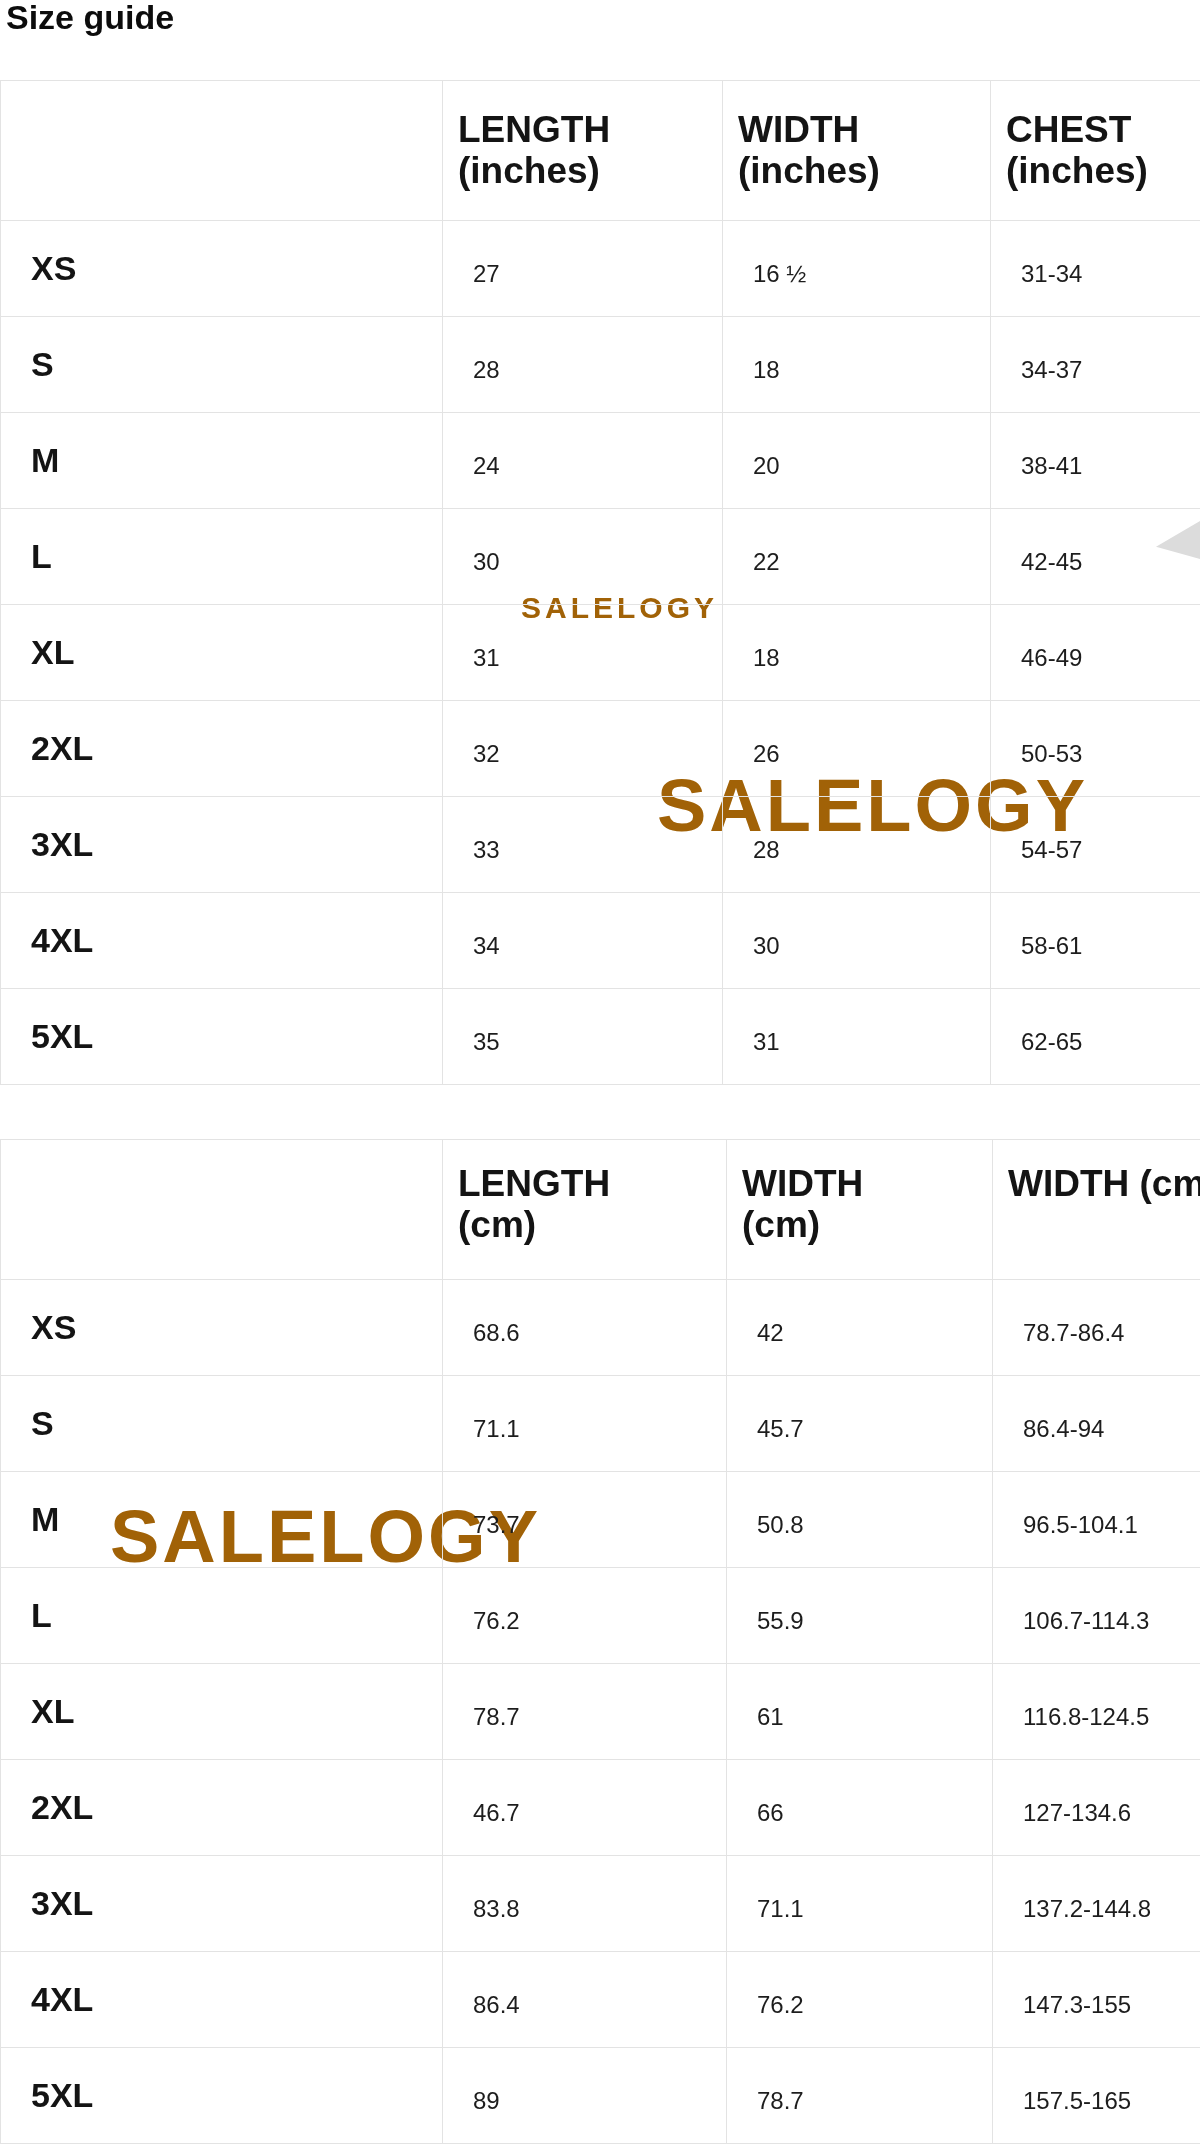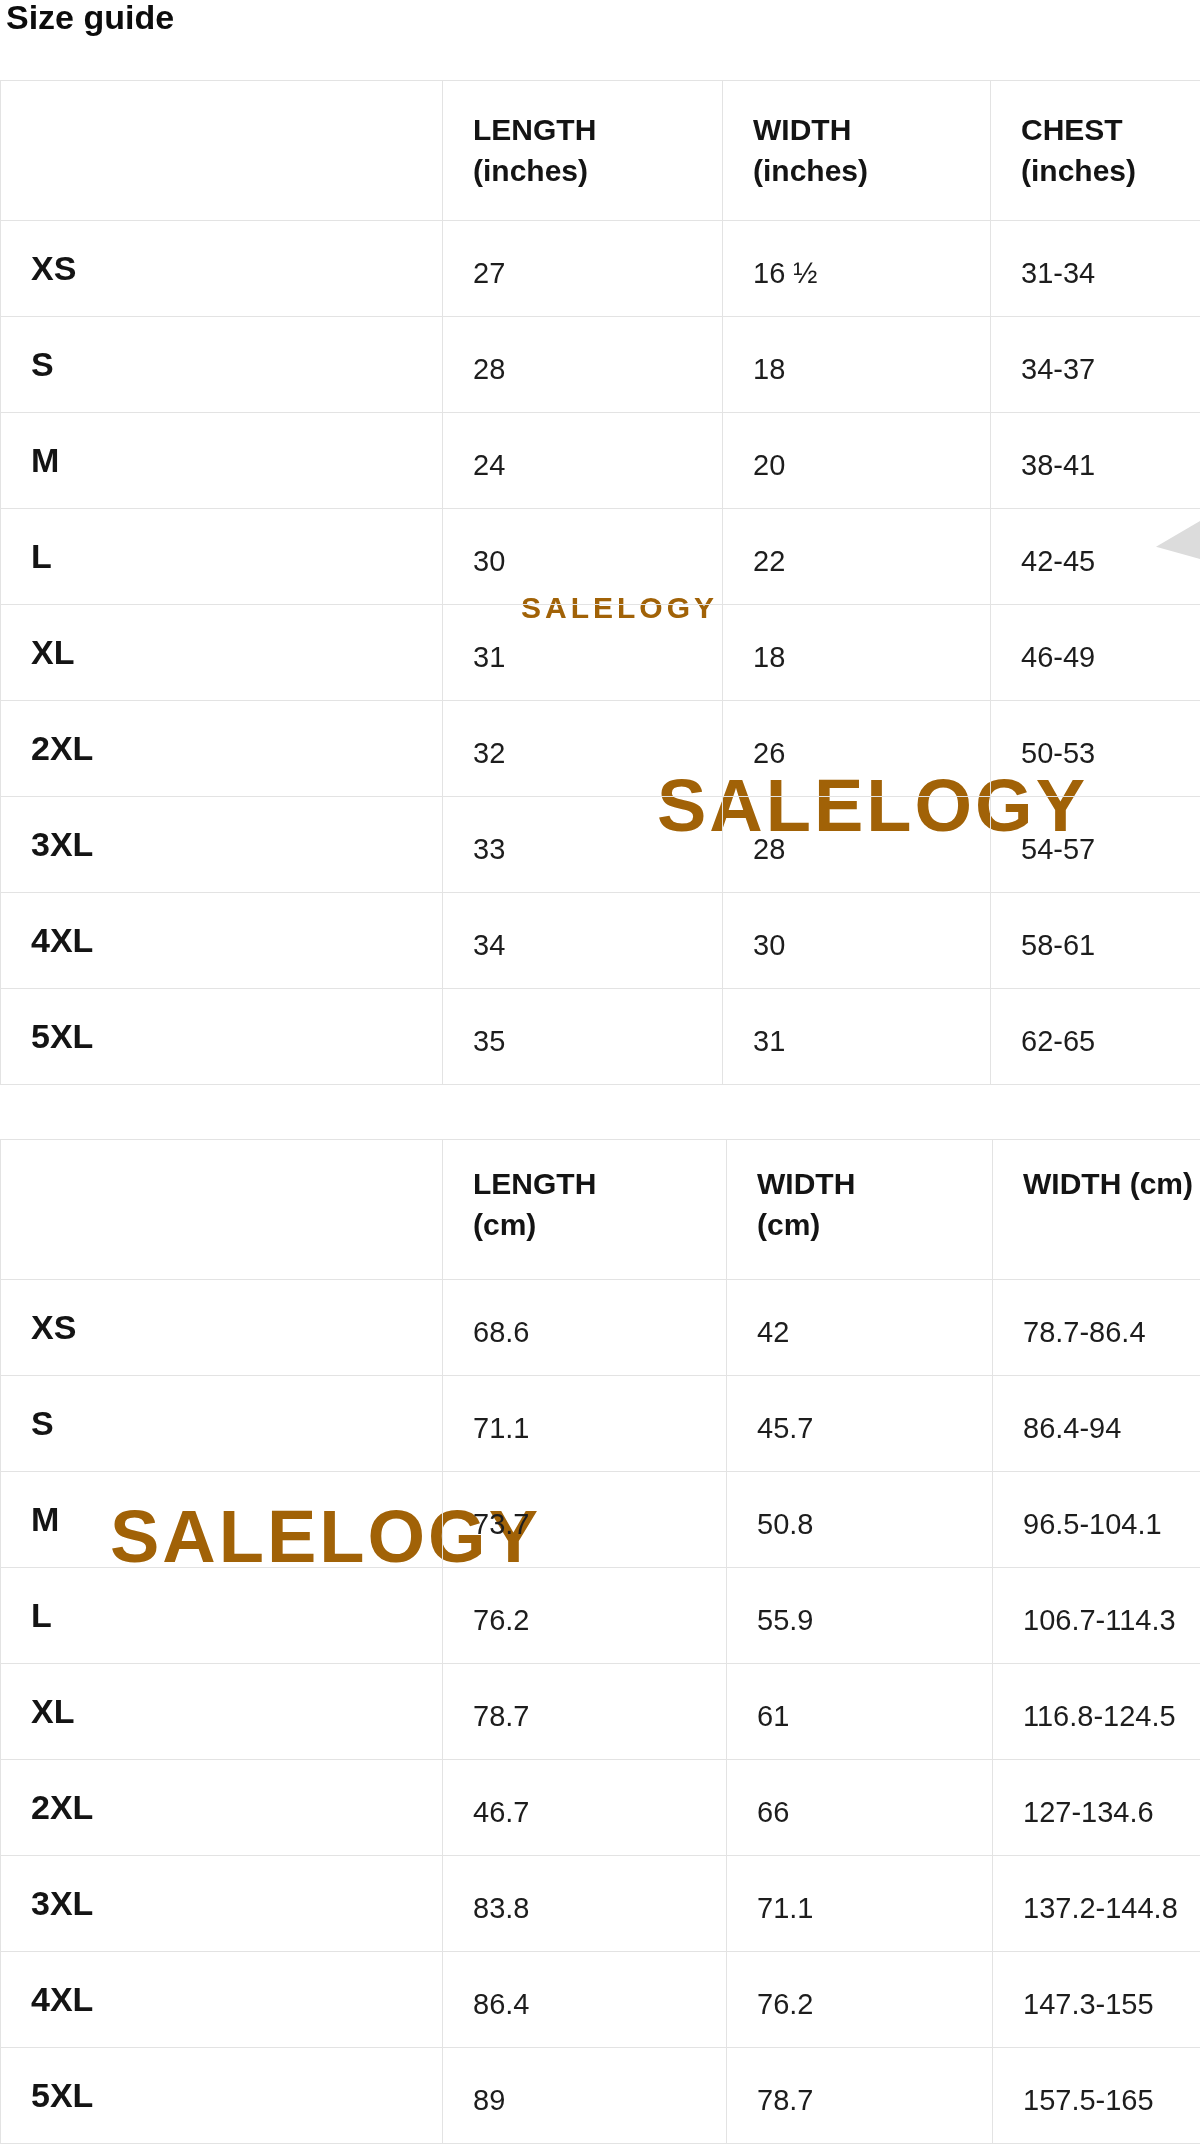--- a/index.html
+++ b/index.html
@@ -60,36 +60,36 @@
   .sz th, .sz td {
     border-right: 1px solid #e3e3e3;
     border-bottom: 1px solid #e3e3e3;
     text-align: left;
     overflow: hidden;
   }
   .sz thead tr { height: 140px; }
   .sz tbody tr { height: 96px; }
 
   .sz thead th {
-    font-weight: 700; font-size: 30px; line-height: 41px;
+    font-weight: 700; font-size: 37px; line-height: 41px;
     vertical-align: top;
-    padding: 28px 6px 0 30px;
+    padding: 28px 6px 0 15px;
     color: #141414;
     white-space: nowrap;
   }
   #tbl2-wrap .sz thead th { padding-top: 23px; }
 
   .sz tbody th.lbl {
     font-weight: 700; font-size: 34px;
     vertical-align: middle;
     padding: 0 0 0 30px;
     color: #141414;
   }
   .sz tbody td {
-    font-size: 29px; font-weight: 400;
+    font-size: 24px; font-weight: 400;
     vertical-align: middle;
     padding: 10px 0 0 30px;
     white-space: nowrap;
     color: #1d1d1d;
   }
 </style>
 </head>
 <body>
 
 <div>

